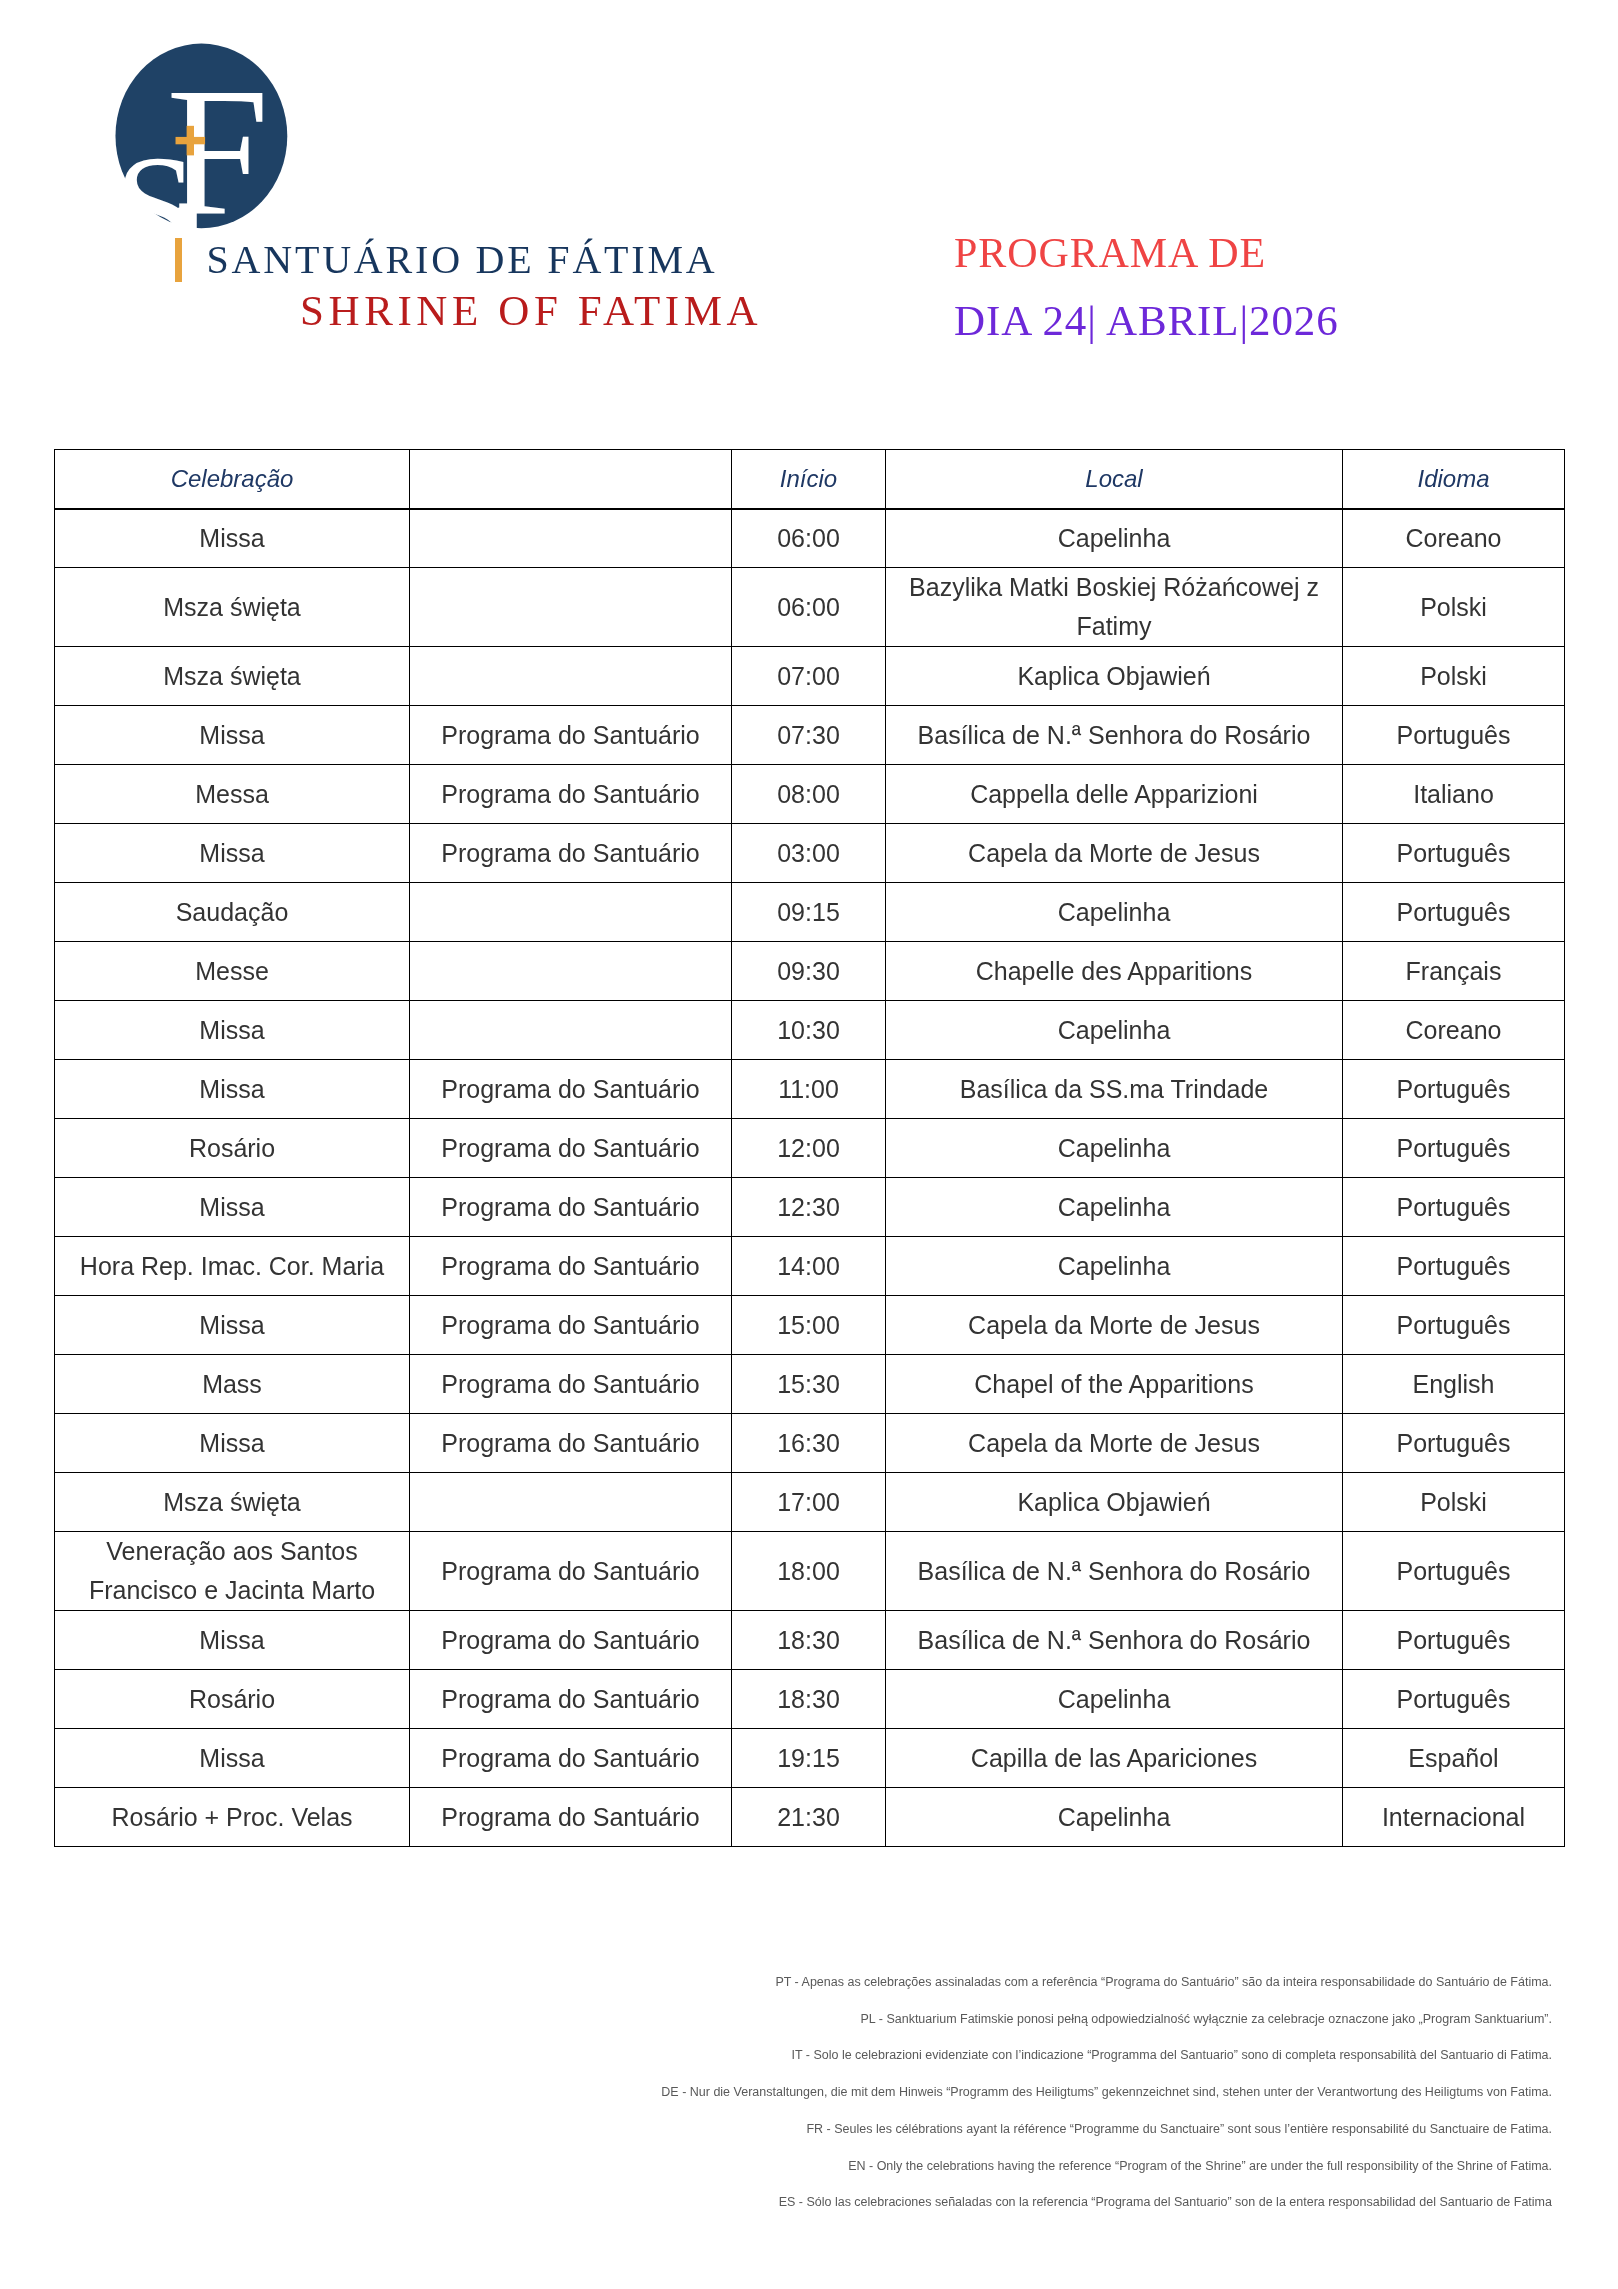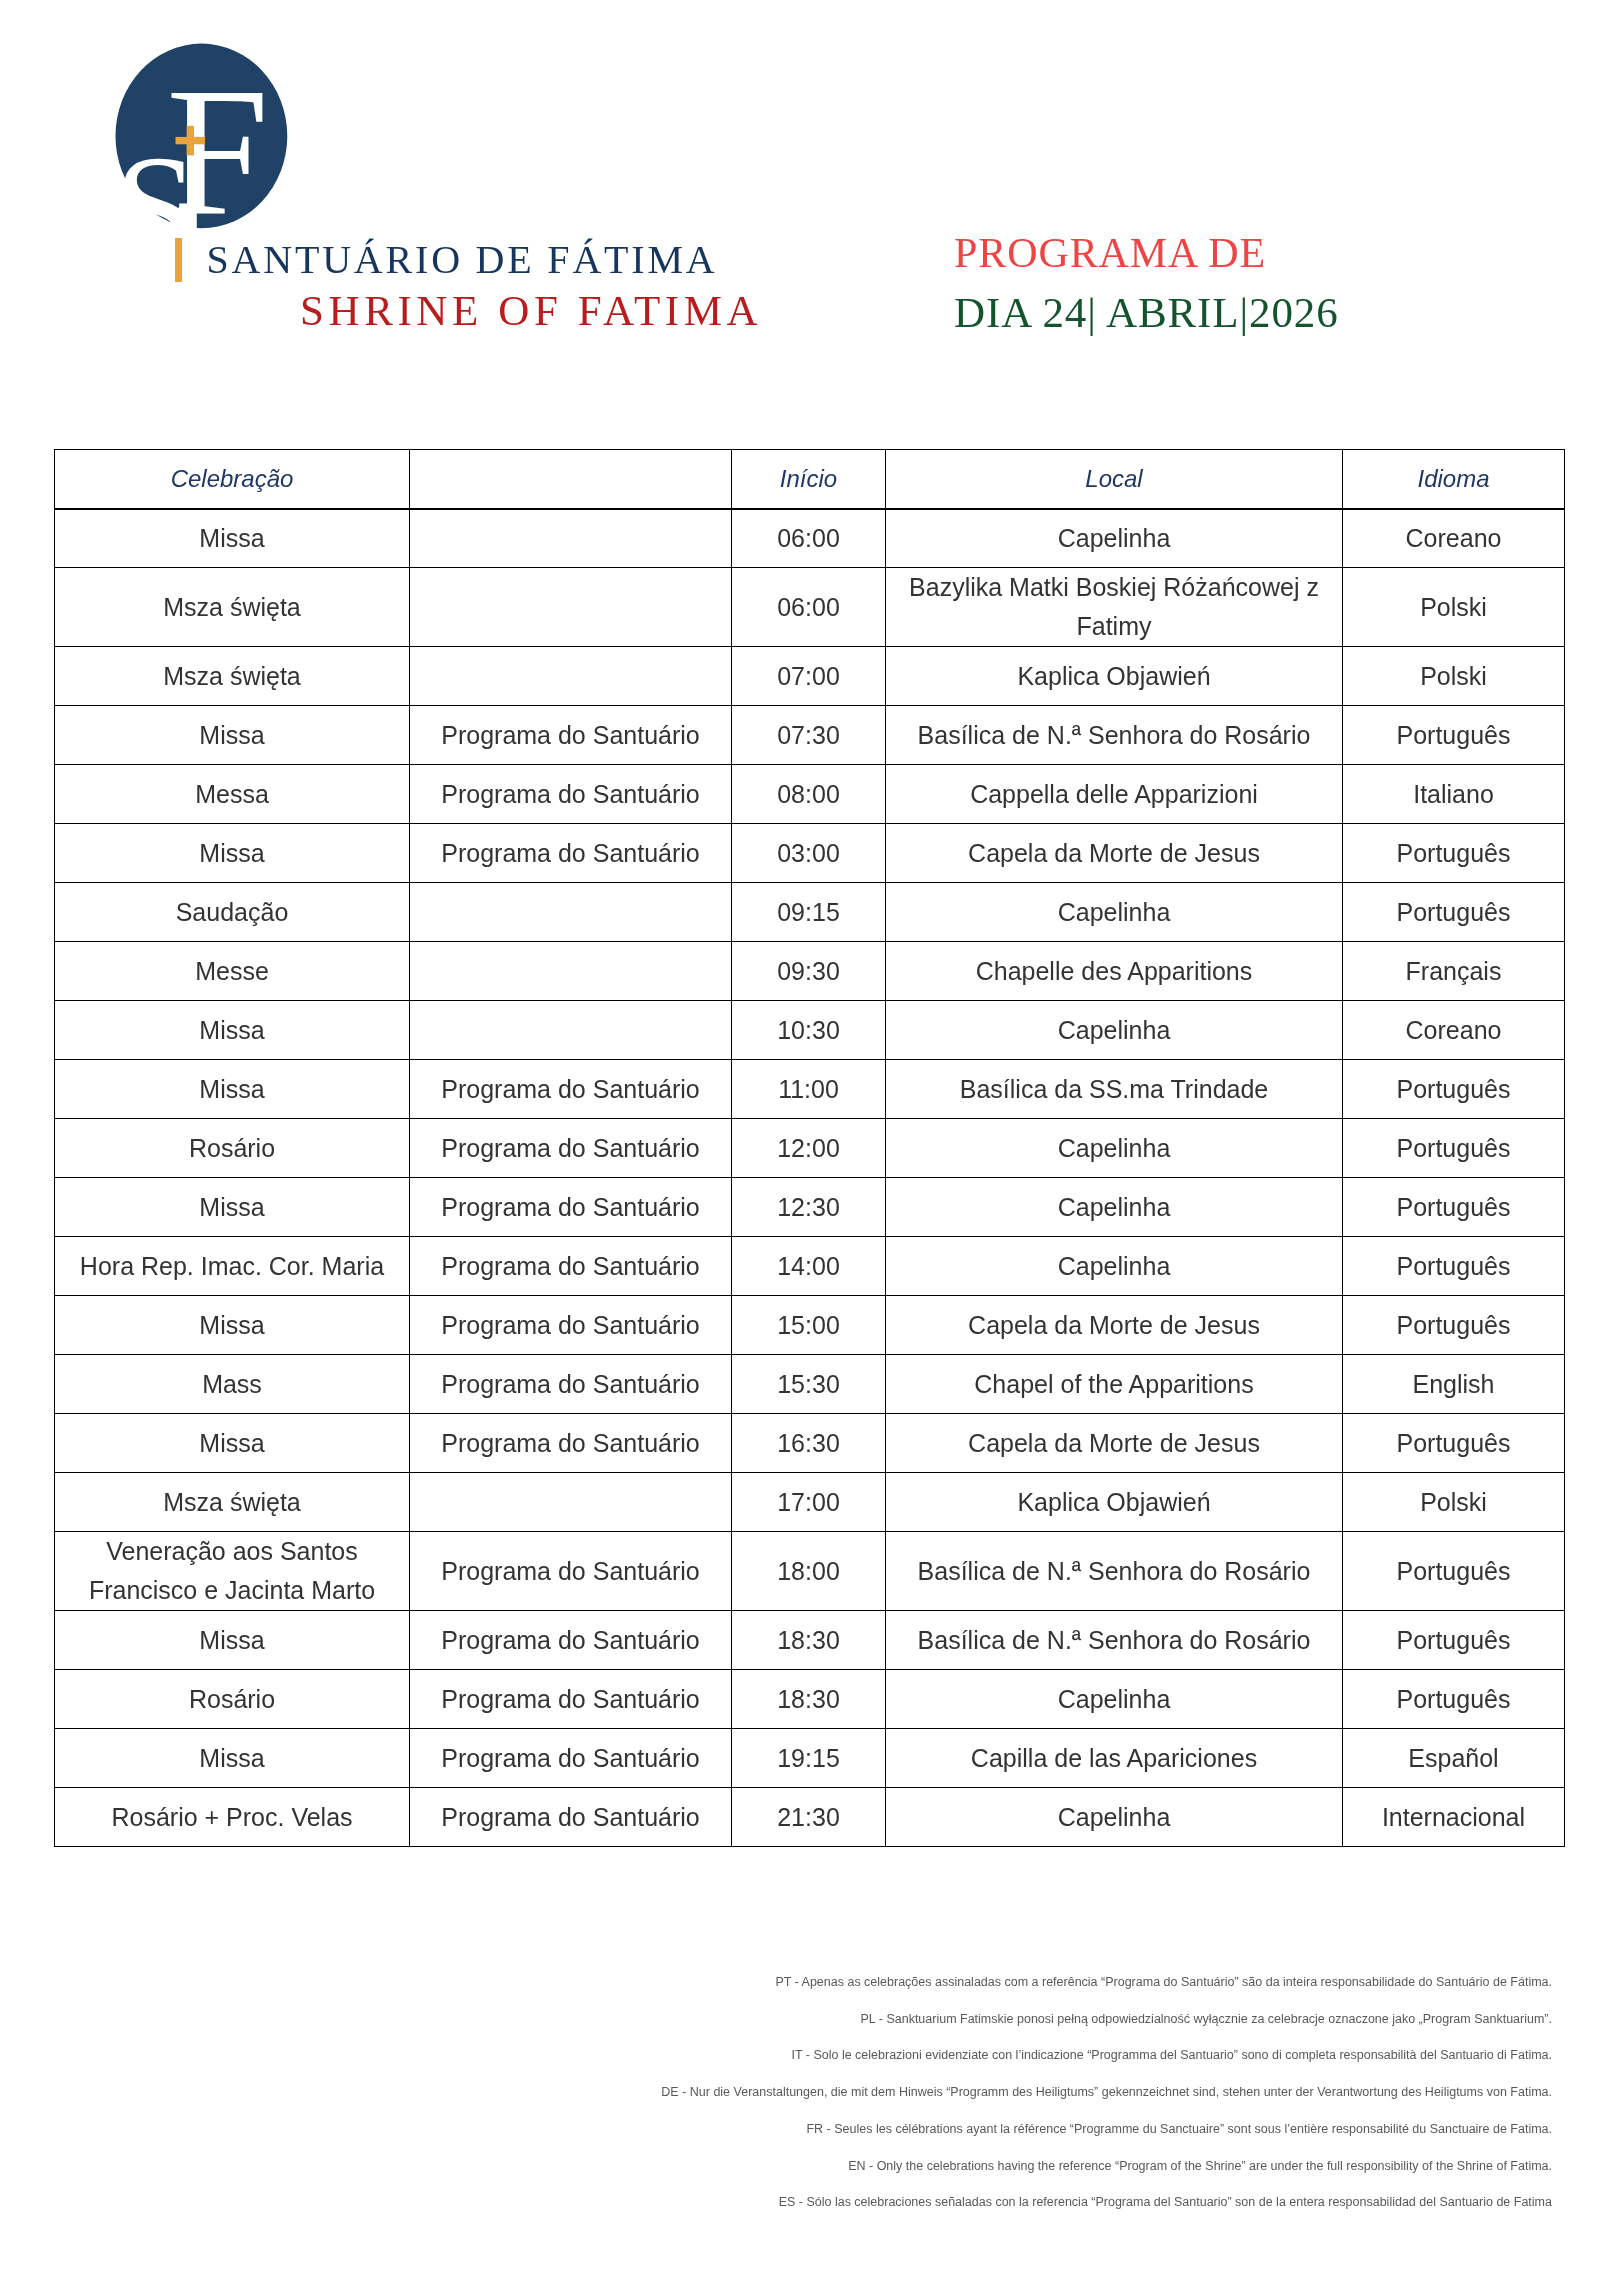--- a/index.html
+++ b/index.html
@@ -56,24 +56,24 @@
     left: 954px;
     top: 229px;
     font-family: "Liberation Serif", serif;
   }
   .title-line1 {
     font-size: 42px;
     letter-spacing: 0.9px;
     color: #ef4444;
   }
   .title-line2 {
-    margin-top: 11px;
+    margin-top: 19px;
     font-size: 43px;
     letter-spacing: 0.9px;
-    color: #14532d;
+    color: #6d28d9;
   }
 
   
   table.schedule {
     position: absolute;
     left: 54px;
     top: 449px;
     width: 1510px;
     border-collapse: collapse;
     table-layout: fixed;

